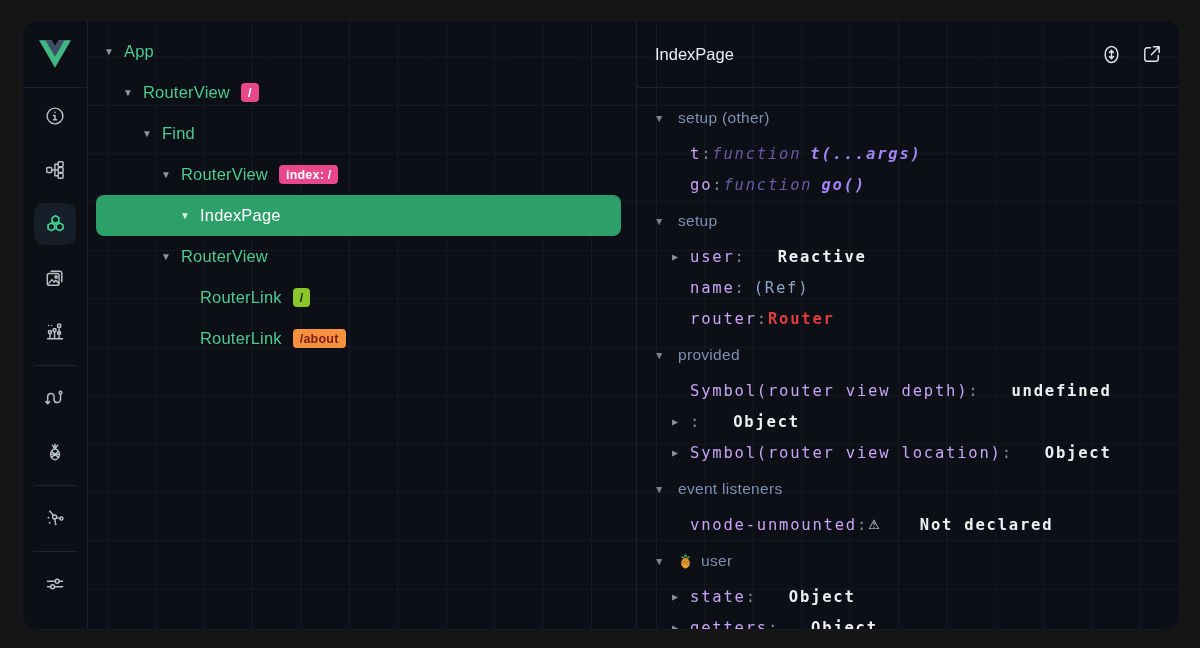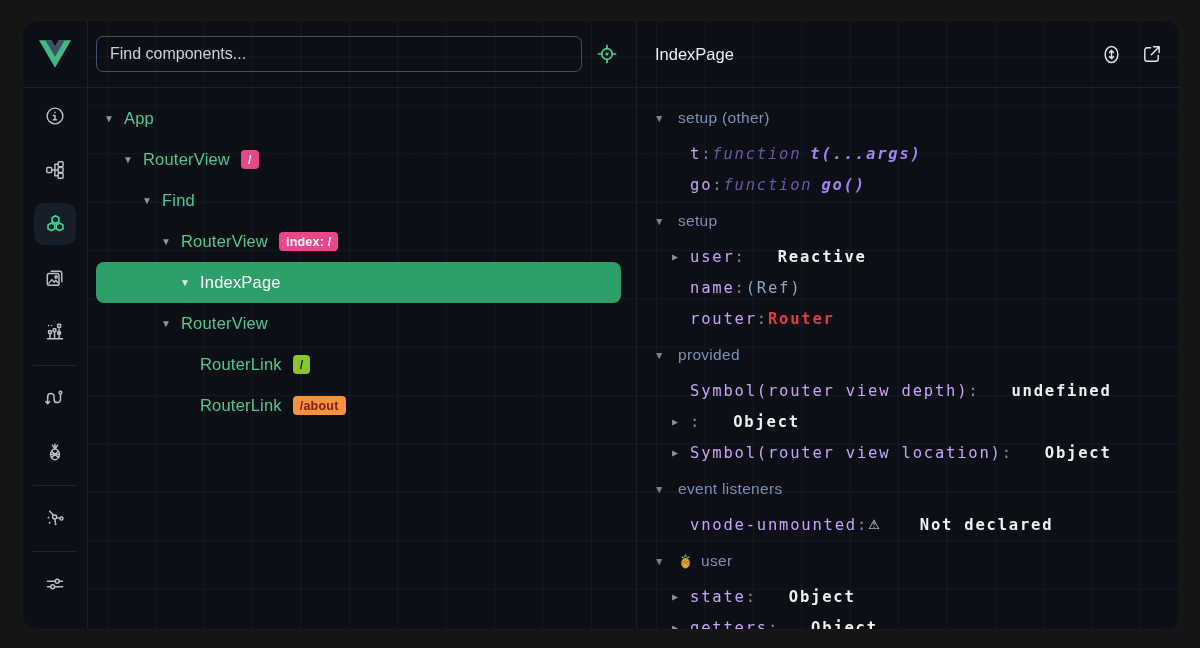--- a/index.html
+++ b/index.html
@@ -57,21 +57,21 @@
   .section{margin-bottom:5px;}
   .section-header{height:31px;display:flex;align-items:center;margin-bottom:5px;
     font-family:"Liberation Sans",sans-serif;font-size:15.5px;letter-spacing:.3px;color:#7e90b3;cursor:pointer;}
   .s-arrow{width:24px;flex:0 0 24px;font-size:10.5px;color:#7b828c;}
   .prop-row{height:31px;display:flex;align-items:center;padding-left:18px;white-space:nowrap;}
   .p-arrow{width:18px;flex:0 0 18px;font-size:10px;color:#8b929c;cursor:pointer;}
   .p-arrow.hidden{visibility:hidden;}
   .p-key{color:#c7a4f5;}
   .p-colon{color:#828996;}
   .v-plain{color:#eef0f2;font-weight:700;padding-left:32px;}
-  .v-ref{color:#8ba6c6;margin-left:0;}
+  .v-ref{color:#8ba6c6;margin-left:8px;}
   .v-red{color:#e23d3d;font-weight:700;}
   .v-fn-kw{color:#6b59a4;font-style:italic;}
   .v-fn-sig{color:#a384f3;font-style:italic;font-weight:700;margin-left:9px;}
   .warn-glyph{font-family:"DejaVu Sans",sans-serif;color:#dfe2e7;font-size:13px;margin-right:8px;letter-spacing:0;}
   .store-icon{margin-right:8px;display:flex;}
 </style>
 </head>
 <body>
 
 <div class="frame">
@@ -177,32 +177,20 @@
               <path d="M3.8,9 H12.2 M16.6,9 H20.2 M3.8,15 H7.2 M11.6,15 H20.2"></path>
               <circle cx="14.4" cy="9" r="2.1"></circle>
               <circle cx="9.4" cy="15" r="2.1"></circle>
               </svg>
           </span>
         </div>
       </nav>
     </aside>
 
     <section class="components-panel gridbg">
-      <div class="panel-top">
-        <input class="search-input" type="text" placeholder="Find components..." style="">
-        <div class="picker-btn">
-          <span style="display:flex">
-            <svg width="24" height="24" viewBox="0 0 24 24" style="stroke:#3fd68f;fill:none;stroke-width:1.7;stroke-linecap:round">
-              <circle cx="12" cy="12" r="5.3"></circle>
-              <path d="M12,3.4 V6.6 M12,17.4 V20.6 M3.4,12 H6.6 M17.4,12 H20.6"></path>
-              <circle cx="12" cy="12" r="1.5" fill="#3fd68f" stroke="none"></circle>
-              </svg>
-          </span>
-        </div>
-      </div>
       <div class="tree">
           <div class="tree-row" style="padding-left: 8px;">
             <span class="t-arrow">▼</span>
             <span>App</span>
           </div>
           <div class="tree-row" style="padding-left: 27px;">
             <span class="t-arrow">▼</span>
             <span>RouterView</span>
             <span class="badge pink">/</span>
           </div>

